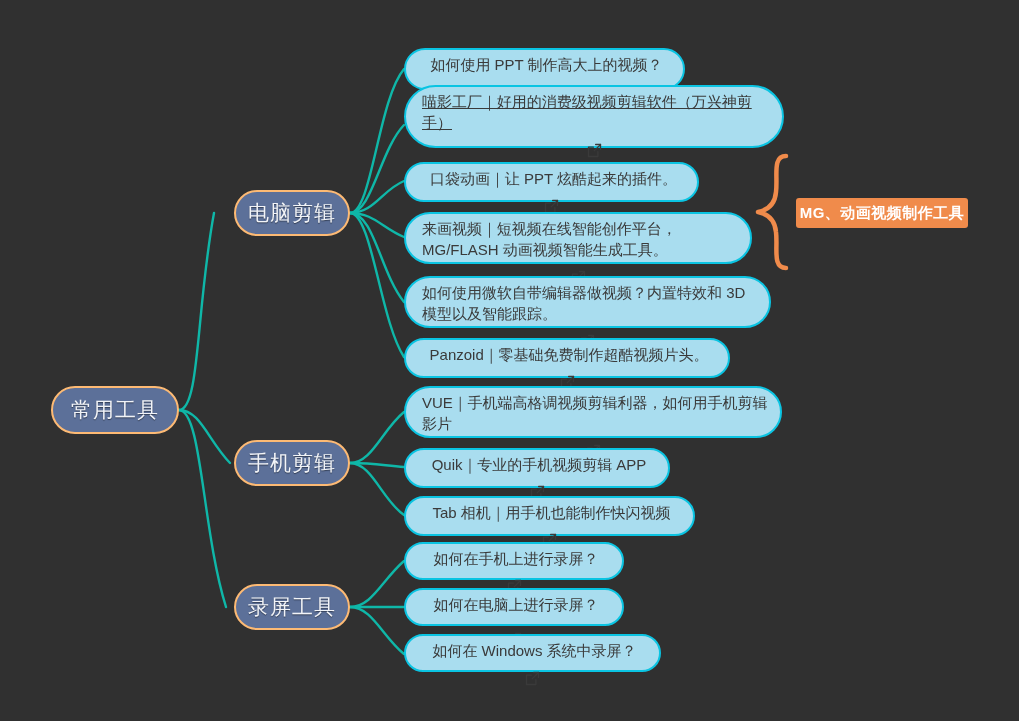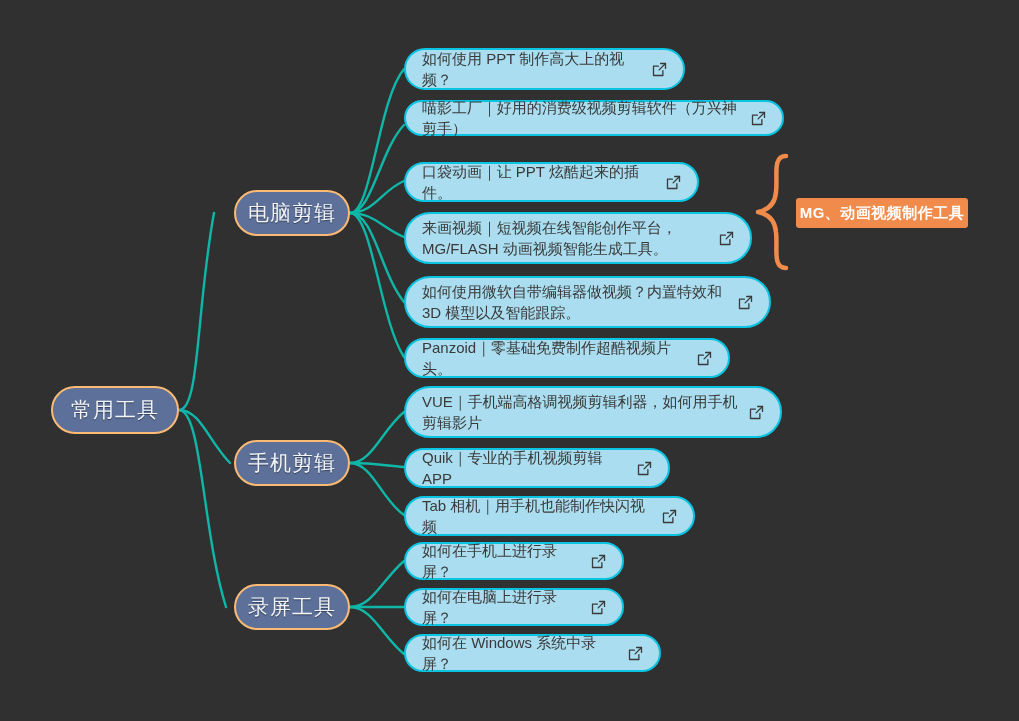--- a/index.html
+++ b/index.html
@@ -44,20 +44,21 @@
   }
   .node-leaf {
     background: #a9ddef;
     border: 2px solid #0ac4e2;
     color: #3a3a3a;
     font-size: 15px;
     line-height: 21px;
     padding: 4px 12px 4px 16px;
     justify-content: space-between;
     gap: 10px;
+    flex-direction: column;
   }
   .node-leaf .node-label {
     flex: 1 1 auto;
   }
   .ext-icon {
     flex: 0 0 auto;
     width: 15px;
     height: 15px;
     position: relative;
     margin-right: 4px;
@@ -139,21 +140,21 @@
     <span class="node-label">如何使用 PPT 制作高大上的视频？</span>
     <span class="ext-icon">
       <svg viewBox="0 0 16 16">
           <path d="M9.2,1.6 H14.4 V6.8" fill="none" stroke="#3a3a3a" stroke-width="1.4" stroke-linecap="round" stroke-linejoin="round"></path>
           <path d="M14.4,1.6 L7.6,8.4" fill="none" stroke="#3a3a3a" stroke-width="1.4" stroke-linecap="round"></path>
           <path d="M11.6,9.2 V14.4 H1.6 V4.4 H6.8" fill="none" stroke="#3a3a3a" stroke-width="1.4" stroke-linecap="round" stroke-linejoin="round"></path>
         </svg>
     </span>
   </div>
 
-  <div class="node node-leaf" style="left:404px; top:100px; width:380px; height:36px;">
+  <div class="node node-leaf" style="left:404px; top:85px; width:380px; height:63px;text-decoration:underline;">
     <span class="node-label">喵影工厂｜好用的消费级视频剪辑软件（万兴神剪手）</span>
     <span class="ext-icon">
       <svg viewBox="0 0 16 16">
           <path d="M9.2,1.6 H14.4 V6.8" fill="none" stroke="#3a3a3a" stroke-width="1.4" stroke-linecap="round" stroke-linejoin="round"></path>
           <path d="M14.4,1.6 L7.6,8.4" fill="none" stroke="#3a3a3a" stroke-width="1.4" stroke-linecap="round"></path>
           <path d="M11.6,9.2 V14.4 H1.6 V4.4 H6.8" fill="none" stroke="#3a3a3a" stroke-width="1.4" stroke-linecap="round" stroke-linejoin="round"></path>
         </svg>
     </span>
   </div>
 

